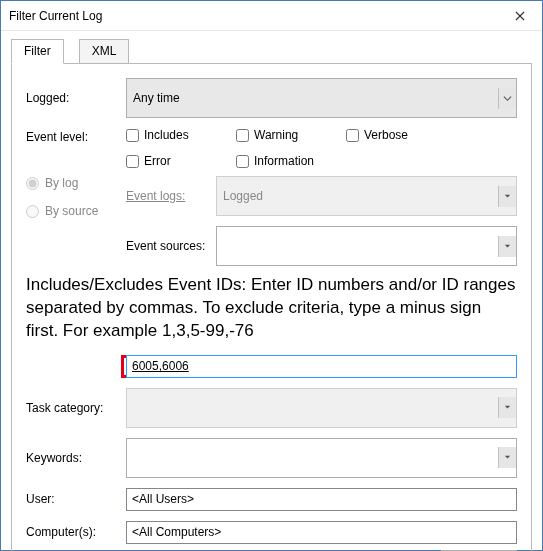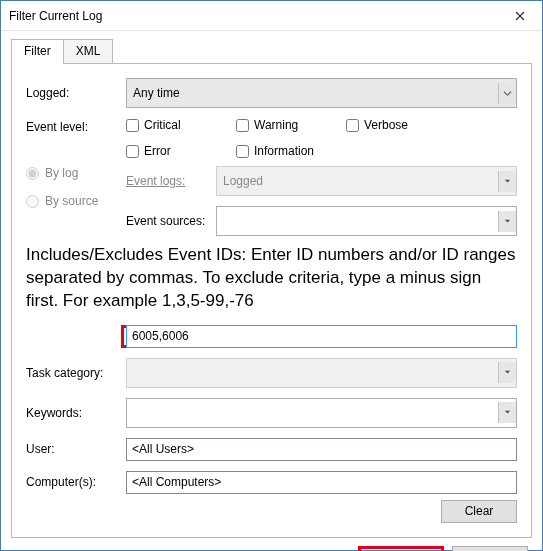--- a/index.html
+++ b/index.html
@@ -44,20 +44,21 @@
     flex: 1;
     padding: 8px 10px 10px 10px;
     display: flex;
     flex-direction: column;
   }
   
   .tabs {
     display: flex;
     position: relative;
     z-index: 2;
+    gap: 16px;
   }
   .tab {
     padding: 4px 12px 5px 12px;
     border: 1px solid #b9b9b9;
     background: #fff;
     font-size: 12px;
     margin-right: -1px;
     position: relative;
   }
   .tab.active {
@@ -90,21 +91,21 @@
   .lbl.disabled { color: #888; }
   .controls {
     flex: 1;
     display: flex;
     flex-wrap: wrap;
     gap: 6px 20px;
     align-items: center;
   }
   .select {
     flex: 1;
-    height: 30px;
+    height: 40px;
     border: 1px solid #adadad;
     background: #e8e8e8;
     display: flex;
     align-items: center;
     justify-content: space-between;
     padding-left: 6px;
   }
   .select .val { font-size: 12px; }
   .select .caret {
     width: 18px;
@@ -129,21 +130,21 @@
   }
   .textbox {
     flex: 1;
     height: 23px;
     border: 1px solid #828790;
     padding: 0 5px;
     font-size: 12px;
     font-family: inherit;
     background: #fff;
   }
-  .textbox.active { border: 1px solid #3399ff; }
+  .textbox.active { border: 1px solid #3399ff; text-decoration: underline; }
   .highlight-red {
     border: 3px solid #e3001b;
     padding: 2px;
   }
   .btn {
     min-width: 76px;
     height: 23px;
     border: 1px solid #adadad;
     background: #e1e1e1;
     font-size: 12px;
@@ -197,21 +198,21 @@
               </svg>
             </span>
         </div>
       </div>
 
       <div class="row align-top" style="margin-bottom:6px;">
         <div class="lbl" style="padding-top:2px;">Event level:</div>
         <div class="controls">
           <label class="chk">
               <input type="checkbox" style="">
-              <span>Critical</span>
+              <span>Includes</span>
             </label>
           <label class="chk">
               <input type="checkbox" style="">
               <span>Warning</span>
             </label>
           <label class="chk">
               <input type="checkbox" style="">
               <span>Verbose</span>
             </label>
           <div style="flex-basis:100%;height:0;"></div>

